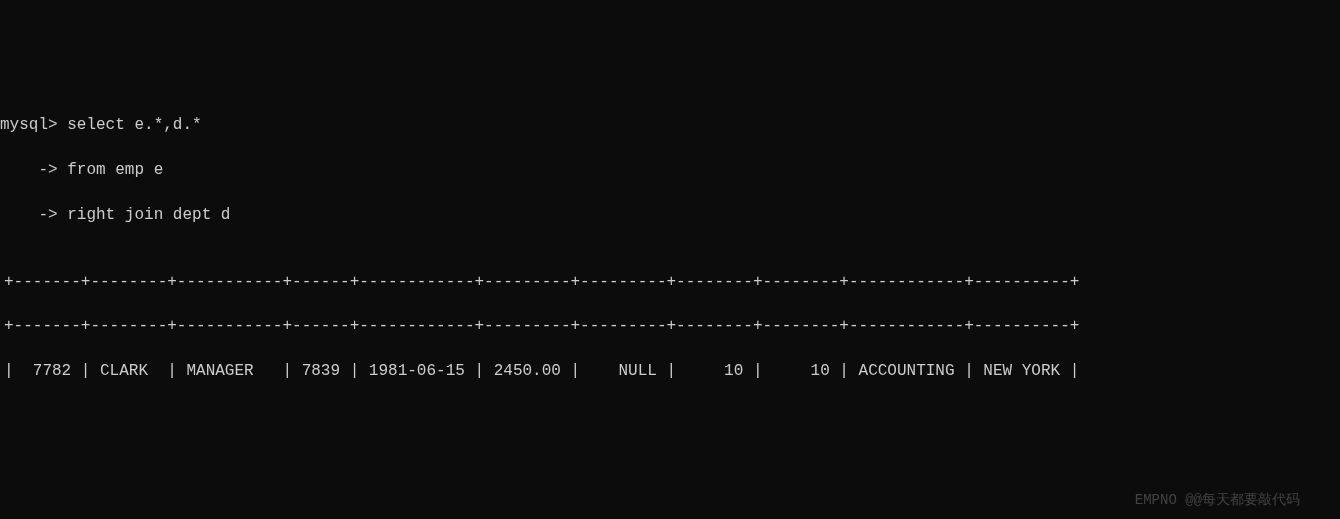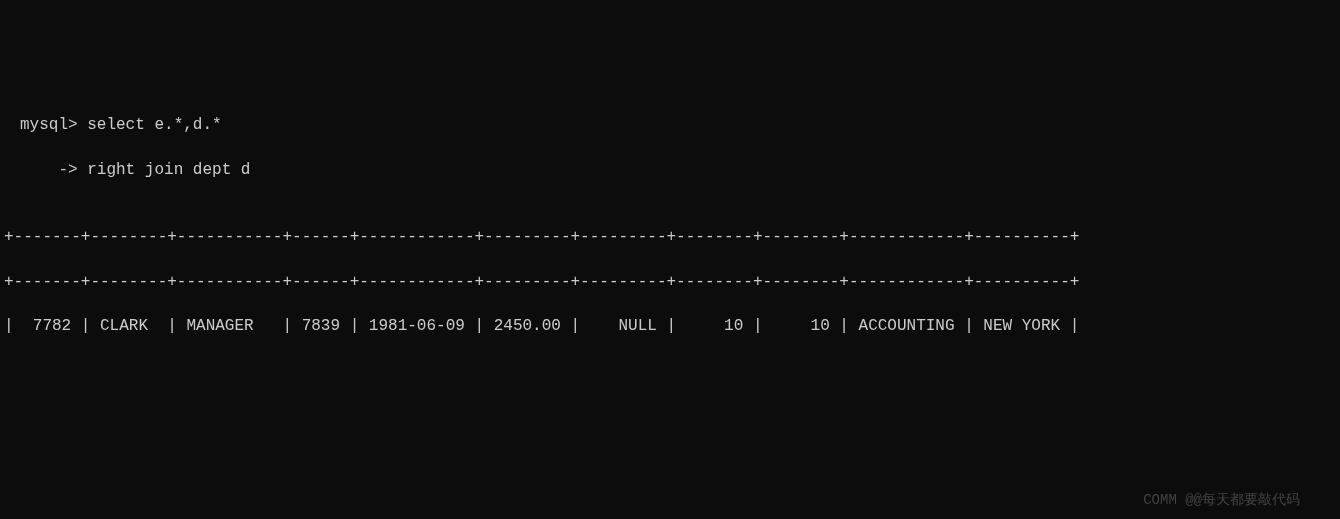--- a/index.html
+++ b/index.html
@@ -17,21 +17,21 @@
       white-space: pre;
       overflow-x: auto;
       width: 1340px;
       height: 519px;
     }
     .terminal {
       padding: 2px 0;
     }
     .prompt-line {
       color: #cccccc;
-      padding: 0 20px;
+      padding: 0 0;
     }
     .table-container {
       padding: 0 4px;
     }
     .table-border {
       color: #cccccc;
     }
     .table-row {
       color: #cccccc;
     }
@@ -44,37 +44,38 @@
       opacity: 0.6;
     }
   </style>
 </head>
 <body>
 
 
 
 <div class="terminal">
 <div class="prompt-line">mysql&gt; select e.*,d.*</div>
+<div class="prompt-line">    -&gt; from emp e</div>
 <div class="prompt-line">    -&gt; right join dept d</div>
 <div class="table-container">
 <div class="table-border">+-------+--------+-----------+------+------------+---------+---------+--------+--------+------------+----------+</div>
 <div class="table-border">+-------+--------+-----------+------+------------+---------+---------+--------+--------+------------+----------+</div>
-<div class="table-row">|  7782 | CLARK  | MANAGER   | 7839 | 1981-06-09 | 2450.00 |    NULL |     10 |     10 | ACCOUNTING | NEW YORK |</div>
+<div class="table-row">|  7782 | CLARK  | MANAGER   | 7839 | 1981-06-15 | 2450.00 |    NULL |     10 |     10 | ACCOUNTING | NEW YORK |</div>
 
 
 
 
 
 
 
 
 
 
 
 
 
 
 </div>
 </div>
-<div class="watermark">COMM @@每天都要敲代码</div>
+<div class="watermark">EMPNO @@每天都要敲代码</div>
 
 
 
 
 </body></html>

